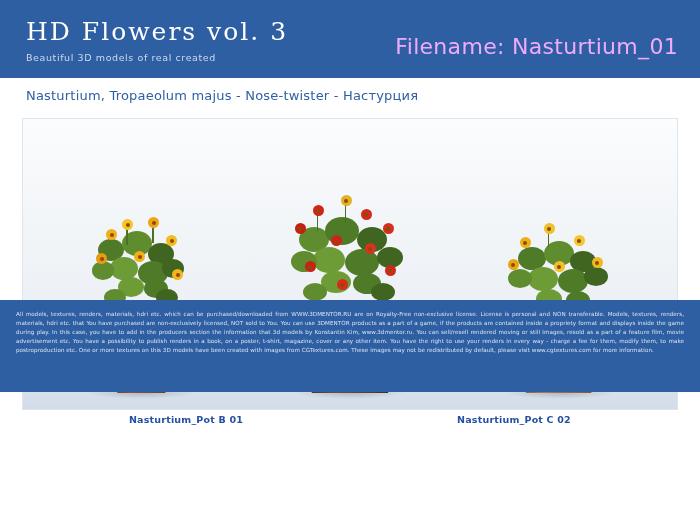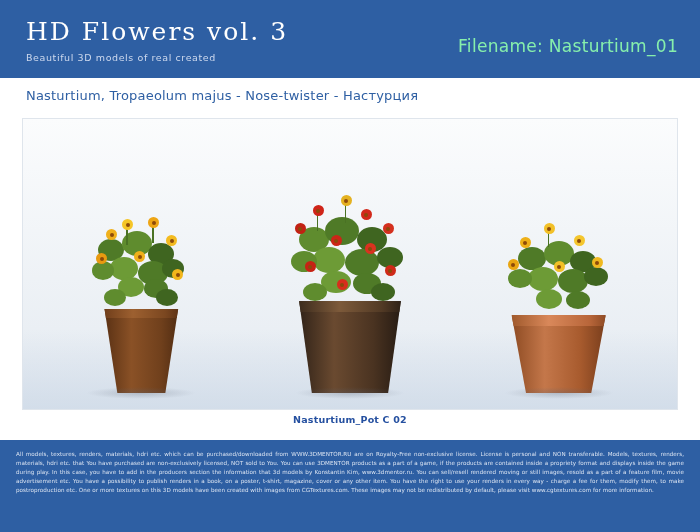--- a/index.html
+++ b/index.html
@@ -12,21 +12,21 @@
     width: 700px;
     height: 532px;
     font-family: "DejaVu Sans", sans-serif;
     overflow: hidden;
     position: relative;
   }
 
   .page {
     position: relative;
     width: 700px;
-    height: 532px;
+    height: 392px;
     background: #ffffff;
   }
 
   
   .header {
     position: absolute;
     left: 0; top: 0;
     width: 700px;
     height: 78px;
     background: #2e5fa3;
@@ -50,22 +50,22 @@
     white-space: nowrap;
   }
   .brand-sub {
     color: #cdd9ee;
     font-size: 9.5px;
     letter-spacing: 0.6px;
     margin-top: 6px;
     white-space: nowrap;
   }
   .filename {
-    color: #86efac;
-    font-size: 17px;
+    color: #f0abfc;
+    font-size: 22px;
     letter-spacing: 0.3px;
     white-space: nowrap;
     padding-top: 14px;
   }
 
   
   .subtitle {
     position: absolute;
     left: 26px;
     top: 88px;
@@ -338,20 +338,21 @@
         <div class="pot pot-c">
           <span class="rim"></span>
         </div>
         <span class="shadow"></span>
       </div>
 
     </div>
   </div>
 
   <div class="captions">
+    <div class="caption">Nasturtium_Pot B 01</div>
     <div class="caption">Nasturtium_Pot C 02</div>
   </div>
 
   <div class="footer">
     <div class="footer-text">All models, textures, renders, materials, hdri etc. which can be purchased/downloaded from WWW.3DMENTOR.RU are on Royalty-Free non-exclusive license. License is personal and NON transferable. Models, textures, renders, materials, hdri etc. that You have purchased are non-exclusively licensed, NOT sold to You. You can use 3DMENTOR products as a part of a game, if the products are contained inside a propriety format and displays inside the game during play. In this case, you have to add in the producers section the information that 3d models by Konstantin Kim, www.3dmentor.ru. You can sell/resell rendered moving or still images, resold as a part of a feature film, movie advertisement etc. You have a possibility to publish renders in a book, on a poster, t-shirt, magazine, cover or any other item. You have the right to use your renders in every way - charge a fee for them, modify them, to make postroproduction etc. One or more textures on this 3D models have been created with images from CGTextures.com. These images may not be redistributed by default, please visit www.cgtextures.com for more information.</div>
   </div>
 
 </div>
 
 </body></html>

